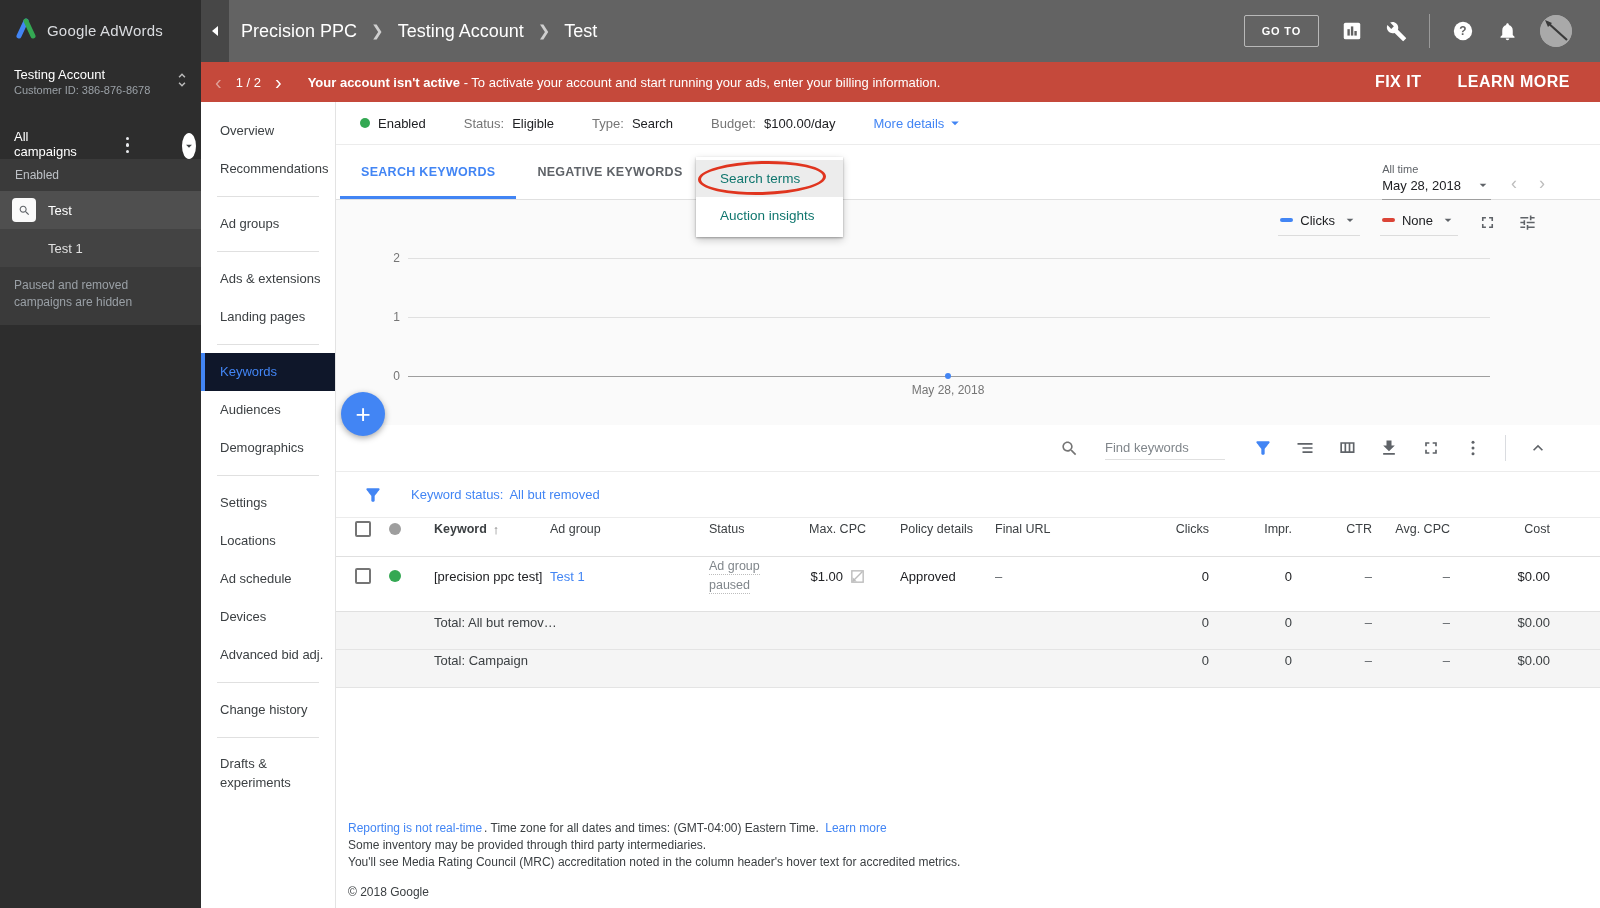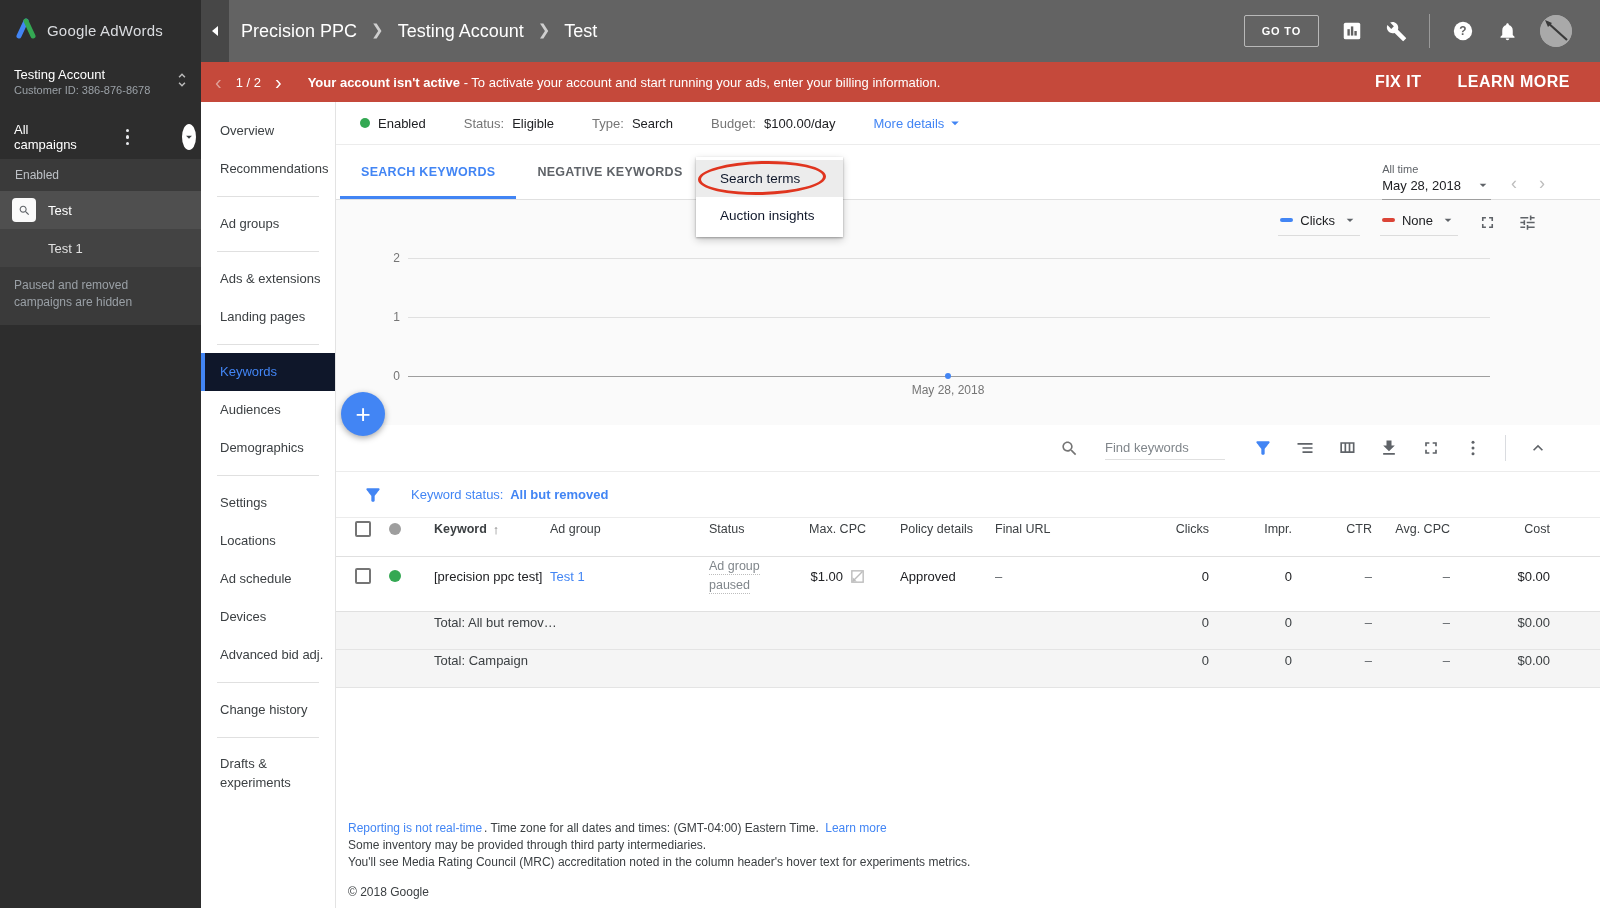--- a/index.html
+++ b/index.html
@@ -6,38 +6,38 @@
   body { font-family:"Liberation Sans", sans-serif; background:#fff; }
   .page { position:relative; width:1600px; height:908px; overflow:hidden; background:#fff; }
 
   
   .sidebar { position:absolute; left:0; top:0; width:201px; height:908px; background:#2d2d2d; color:#e8eaed; z-index:5; }
   .brand-row { display:flex; align-items:center; gap:9px; height:60px; padding:0 14px; }
   .brand-text { font-size:15px; color:#dadce0; letter-spacing:.2px; }
   .account-row { display:flex; align-items:center; justify-content:space-between; padding:6px 10px 10px 14px; }
   .account-name { font-size:13px; color:#fff; line-height:17px; }
   .customer-id { font-size:11px; color:#9aa0a6; line-height:14px; }
-  .allcamp-row { display:flex; align-items:center; height:44px; padding:0 10px 0 14px; margin-top:8px;gap:39px; }
+  .allcamp-row { display:flex; align-items:flex-end; height:44px; padding:0 10px 0 14px; margin-top:8px;gap:39px; }
   .allcamp-label { flex:1; font-size:13px; color:#fff; }
   .dots-v { display:flex; flex-direction:column; gap:3px; padding:6px 10px; cursor:pointer; }
   .dots-v i { width:3.5px; height:3.5px; border-radius:50%; background:#e8eaed; }
   .circle-btn { width:26px; height:26px; border-radius:50%; background:#fff; display:flex; align-items:center; justify-content:center; margin-left:4px; }
   .camp-section { background:#3a3a3a; }
   .camp-group-label { height:32px; line-height:32px; padding-left:15px; font-size:12px; color:#bdc1c6; }
   .camp-row { display:flex; align-items:center; gap:12px; height:38px; padding-left:12px; font-size:13px; color:#fff; cursor:pointer; }
   .camp-row.selected { background:#4f4f4f; }
   .camp-row.second { background:#434343; padding-left:48px; color:#e0e0e0; }
   .camp-badge { width:24px; height:24px; border-radius:4px; background:#fafafa; display:flex; align-items:center; justify-content:center; }
   .camp-note { padding:10px 14px 14px 14px; font-size:12px; color:#9aa0a6; line-height:17px; }
 
   
   .header { position:absolute; left:201px; top:0; width:1399px; height:62px; background:#636363; display:flex; align-items:center; z-index:4; }
   .collapse-strip { width:28px; height:62px; background:#474747; display:flex; align-items:center; justify-content:center; cursor:pointer; }
   .collapse-tri { width:0; height:0; border-top:5px solid transparent; border-bottom:5px solid transparent; border-right:6px solid #fff; }
-  .breadcrumb { display:flex; align-items:flex-start; gap:14px; margin-left:12px; }
+  .breadcrumb { display:flex; align-items:center; gap:14px; margin-left:12px; }
   .crumb { font-size:18px; color:#fff; font-weight:500; cursor:pointer; }
   .crumb-sep { color:#cfcfcf; font-size:15px; }
   .header-right { margin-left:auto; display:flex; align-items:center; gap:22px; padding-right:28px; }
   .goto-btn { border:1px solid rgba(255,255,255,.55); border-radius:2px; color:#fff; font-size:11px; font-weight:bold; letter-spacing:.8px; padding:9px 17px; cursor:pointer; }
   .hicon { width:22px; height:22px; display:flex; align-items:center; justify-content:center; cursor:pointer; }
   .header-divider { width:1px; height:34px; background:rgba(255,255,255,.35); }
   .avatar { width:32px; height:32px; border-radius:50%; background:#a9a9a9; overflow:hidden; cursor:pointer; }
 
   
   .alertbar { position:absolute; left:201px; top:62px; width:1399px; height:40px; background:#c5493b; color:#fff; display:flex; align-items:center; z-index:4; }
@@ -97,21 +97,21 @@
   .toolbar { position:absolute; left:0; top:323px; width:100%; height:47px; background:#fff; border-bottom:1px solid #ececec; display:flex; align-items:center; justify-content:flex-end; gap:22px; padding-right:52px; }
   .search-group { display:flex; align-items:center; gap:26px; margin-right:6px; }
   .search-input { border:none; outline:none; border-bottom:1px solid #e0e0e0; font-size:13px; color:#202124; width:120px; padding:4px 0; background:transparent; font-family:"Liberation Sans", sans-serif; }
   .search-input::placeholder { color:#80868b; }
   .tb-icon { width:20px; height:20px; cursor:pointer; }
   .tb-divider { width:1px; height:26px; background:#dadce0; }
 
   
   .filterbar { position:absolute; left:0; top:370px; width:100%; height:46px; display:flex; align-items:center; gap:28px; padding-left:27px; border-bottom:1px solid #ececec; }
   .filter-text { font-size:13px; color:#4285f4; cursor:pointer; }
-  .filter-text b { font-weight:bold; }
+  .filter-text b { font-weight:normal; }
   .filter-prefix { margin-right:3px; }
 
   
   .trow { display:grid; grid-template-columns:34px 45px 116px 159px 88px 69px 129px 110px 104px 83px 80px 78px 100px; padding:0 50px 16px 19px; align-items:center; }
   .thead { position:absolute; left:0; top:416px; width:100%; height:39px; border-bottom:1px solid #e0e0e0; font-size:12.5px; color:#3c4043; }
   .th-keyword { font-weight:bold; display:flex; align-items:center; gap:6px; }
   .sort-arrow { color:#757575; font-size:13px; }
   .num { text-align:right; }
   .pad-policy { padding-left:34px; }
   .checkbox { width:16px; height:16px; border:2px solid #757575; border-radius:2px; background:#fff; cursor:pointer; }
@@ -128,21 +128,21 @@
   .total-label { grid-column:3 / span 6; }
 
   
   .footer { position:absolute; left:12px; top:718px; font-size:12px; color:#3c4043; line-height:17px; }
   .footer .link { margin-right:2px; }
   .footer .link2 { margin-left:3px; }
   .copyright { margin-top:13px; color:#3c4043; }
 
   
   .dropdown { position:absolute; left:696px; top:157px; width:147px; background:#fff; box-shadow:0 1px 2px rgba(0,0,0,.3), 0 3px 8px rgba(0,0,0,.2); z-index:40; padding:3px 0; }
-  .dd-item { height:37px; display:flex; align-items:center; padding-left:24px; font-size:13.5px; color:#0f172a; cursor:pointer; }
+  .dd-item { height:37px; display:flex; align-items:center; padding-left:24px; font-size:13.5px; color:#0f766e; cursor:pointer; }
   .dd-item.hover { background:#ececec; }
   .red-ellipse { position:absolute; left:698px; top:161px; width:128px; height:34px; border:3px solid #e0351f; border-radius:50%; transform:rotate(-1.5deg); z-index:50; pointer-events:none; }
 </style>
 </head>
 <body>
 
 <div class="page">
 
   <aside class="sidebar">
     <div class="brand-row">
@@ -485,21 +485,21 @@
       <span class="num dash">–</span>
       <span class="num">$0.00</span>
     </div>
 
     <div class="footer">
       <div>
         <span class="link">Reporting is not real-time</span><span>. Time zone for all dates and times: (GMT-04:00) Eastern Time.</span>
         <span class="link link2">Learn more</span>
       </div>
       <div>Some inventory may be provided through third party intermediaries.</div>
-      <div>You'll see Media Rating Council (MRC) accreditation noted in the column header's hover text for experiments metrics.</div>
+      <div>You'll see Media Rating Council (MRC) accreditation noted in the column header's hover text for accredited metrics.</div>
       <div class="copyright">© 2018 Google</div>
     </div>
   </main>
 
   <div class="fab">+</div>
 
   <div class="dropdown">
     <div class="dd-item hover">Search terms</div>
     <div class="dd-item">Auction insights</div>
   </div>

